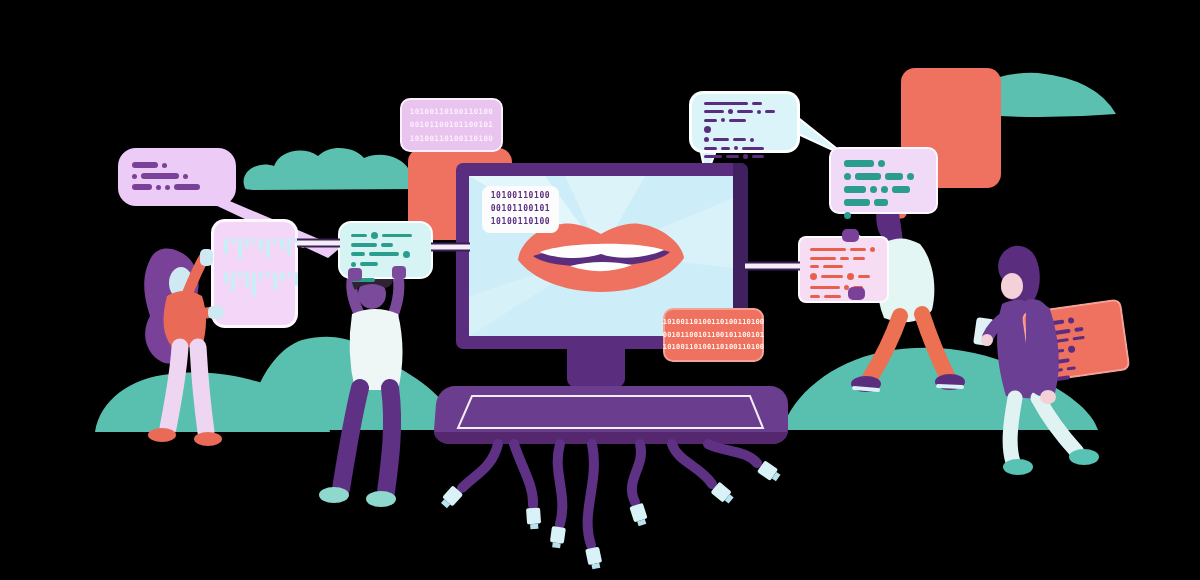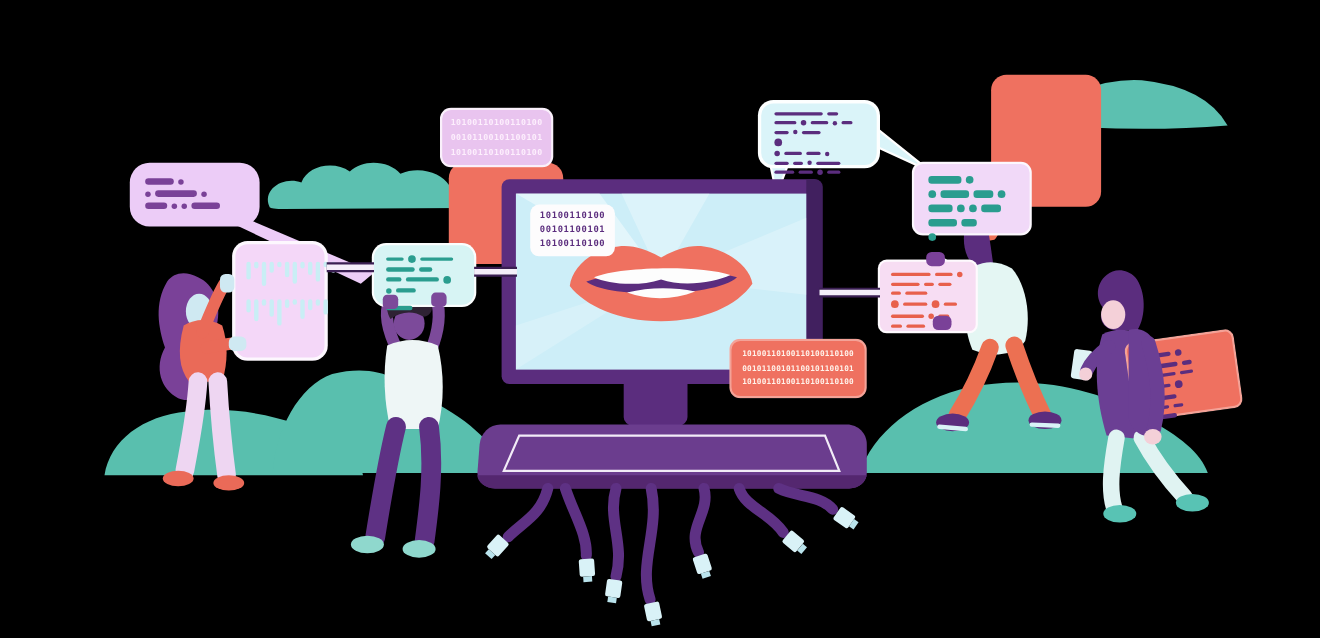--- a/index.html
+++ b/index.html
@@ -12,21 +12,21 @@
 
   
   .box{position:absolute;box-sizing:border-box;}
   .binary{font-family:"DejaVu Sans Mono",monospace;white-space:pre-line;font-weight:bold;
           text-align:center;display:flex;align-items:center;justify-content:center;}
   #binary-top{left:400px;top:98px;width:103px;height:54px;background:var(--pinkBox);
               border:2px solid rgba(255,255,255,.75);border-radius:10px;color:var(--pinkBoxText);
               font-size:7.5px;line-height:1.75;letter-spacing:.4px;}
   #binary-screen{left:482px;top:186px;width:77px;height:47px;background:#fdfcfd;
               border-radius:8px;color:var(--purpleDeep);font-size:8px;line-height:1.6;letter-spacing:.6px;}
-  #binary-bottom{left:663px;top:308px;width:125px;height:54px;background:var(--coral);
+  #binary-bottom{left:663px;top:308px;width:101px;height:54px;background:var(--coral);
               border:2px solid rgba(255,255,255,.35);border-radius:10px;color:#fff2ea;
               font-size:7px;line-height:1.85;letter-spacing:.2px;text-align:center;}
 
   .dashbox{padding:10px 12px;}
   .drow{display:flex;align-items:center;margin-bottom:5px;}
   .drow .seg{background:var(--dc);height:var(--dh);border-radius:3px;margin-right:4px;flex:none;}
   .drow .seg.dot{border-radius:50%;}
 
   #bubble-left{left:118px;top:148px;width:118px;height:58px;background:var(--lavender);
                border-radius:18px;--dc:var(--purpleMid);--dh:6px;padding:14px 14px;}

